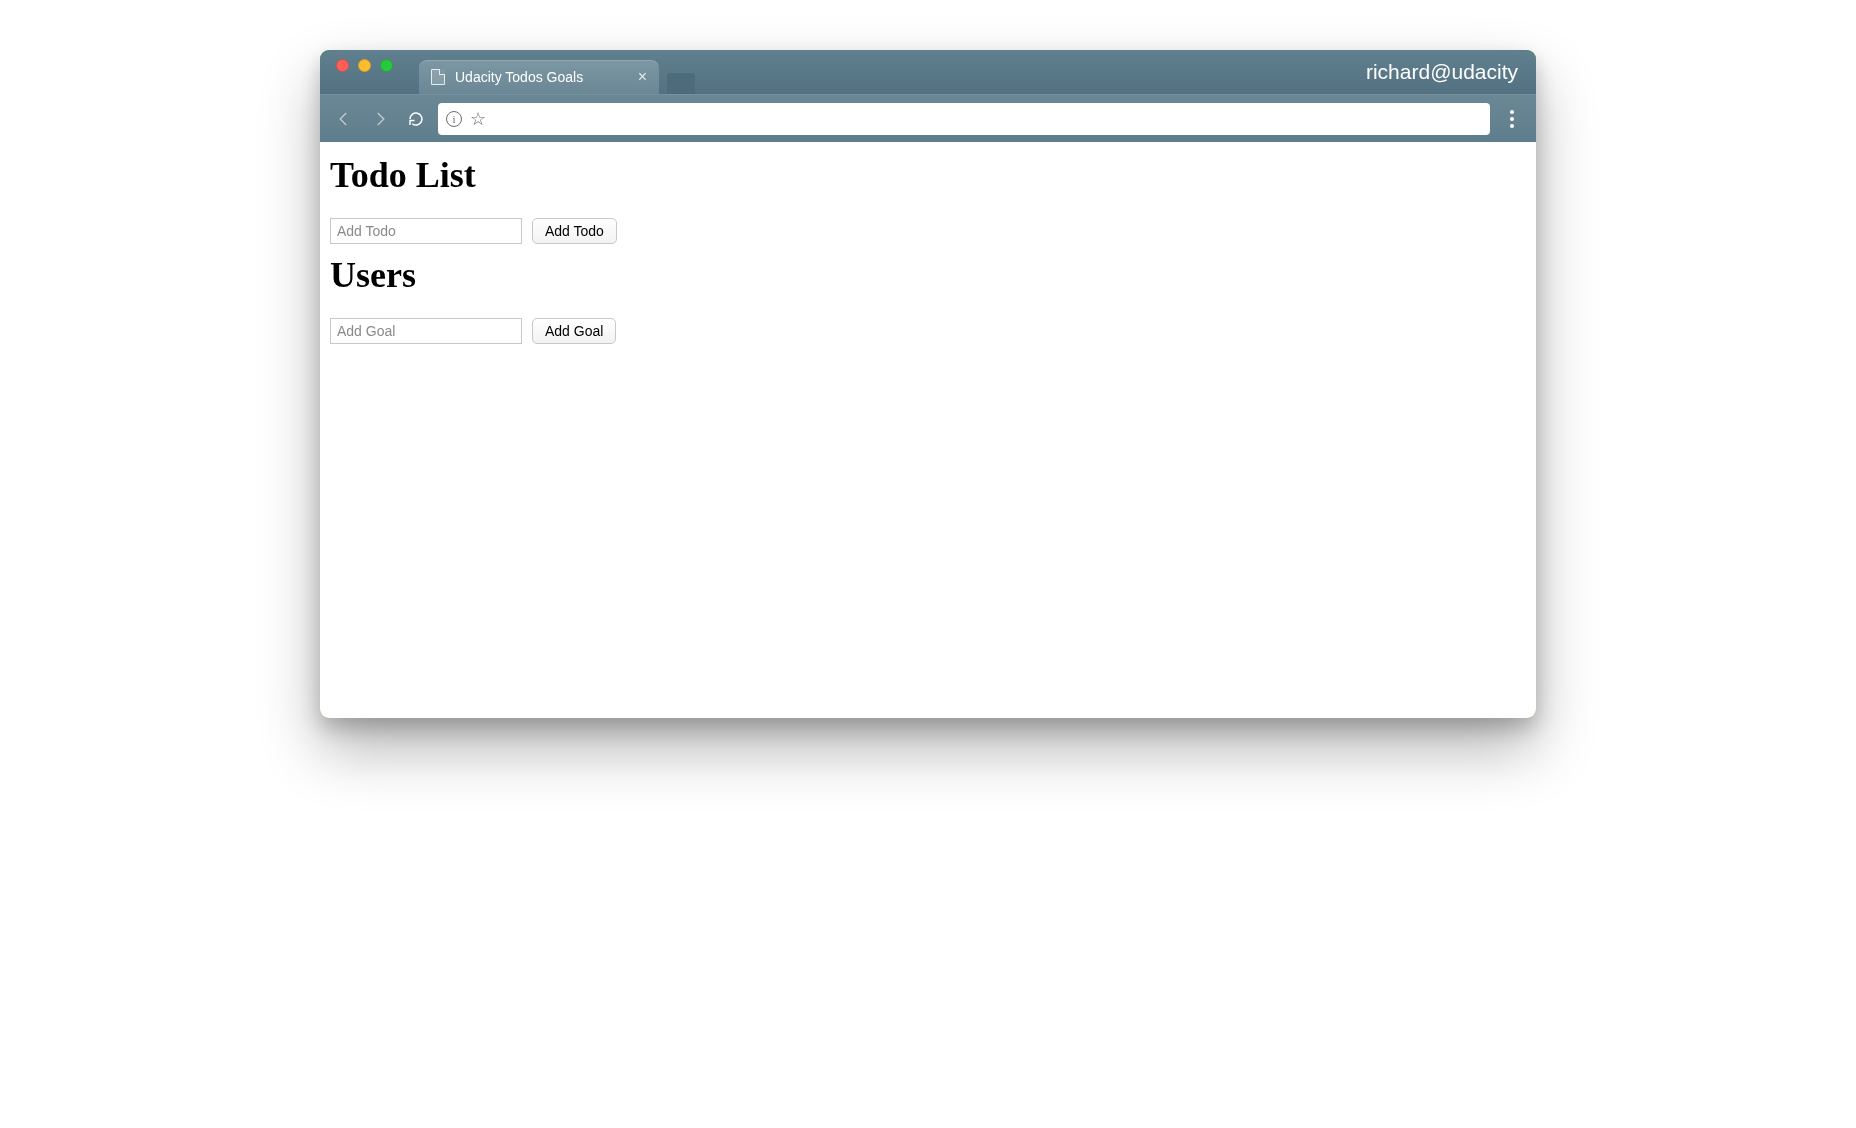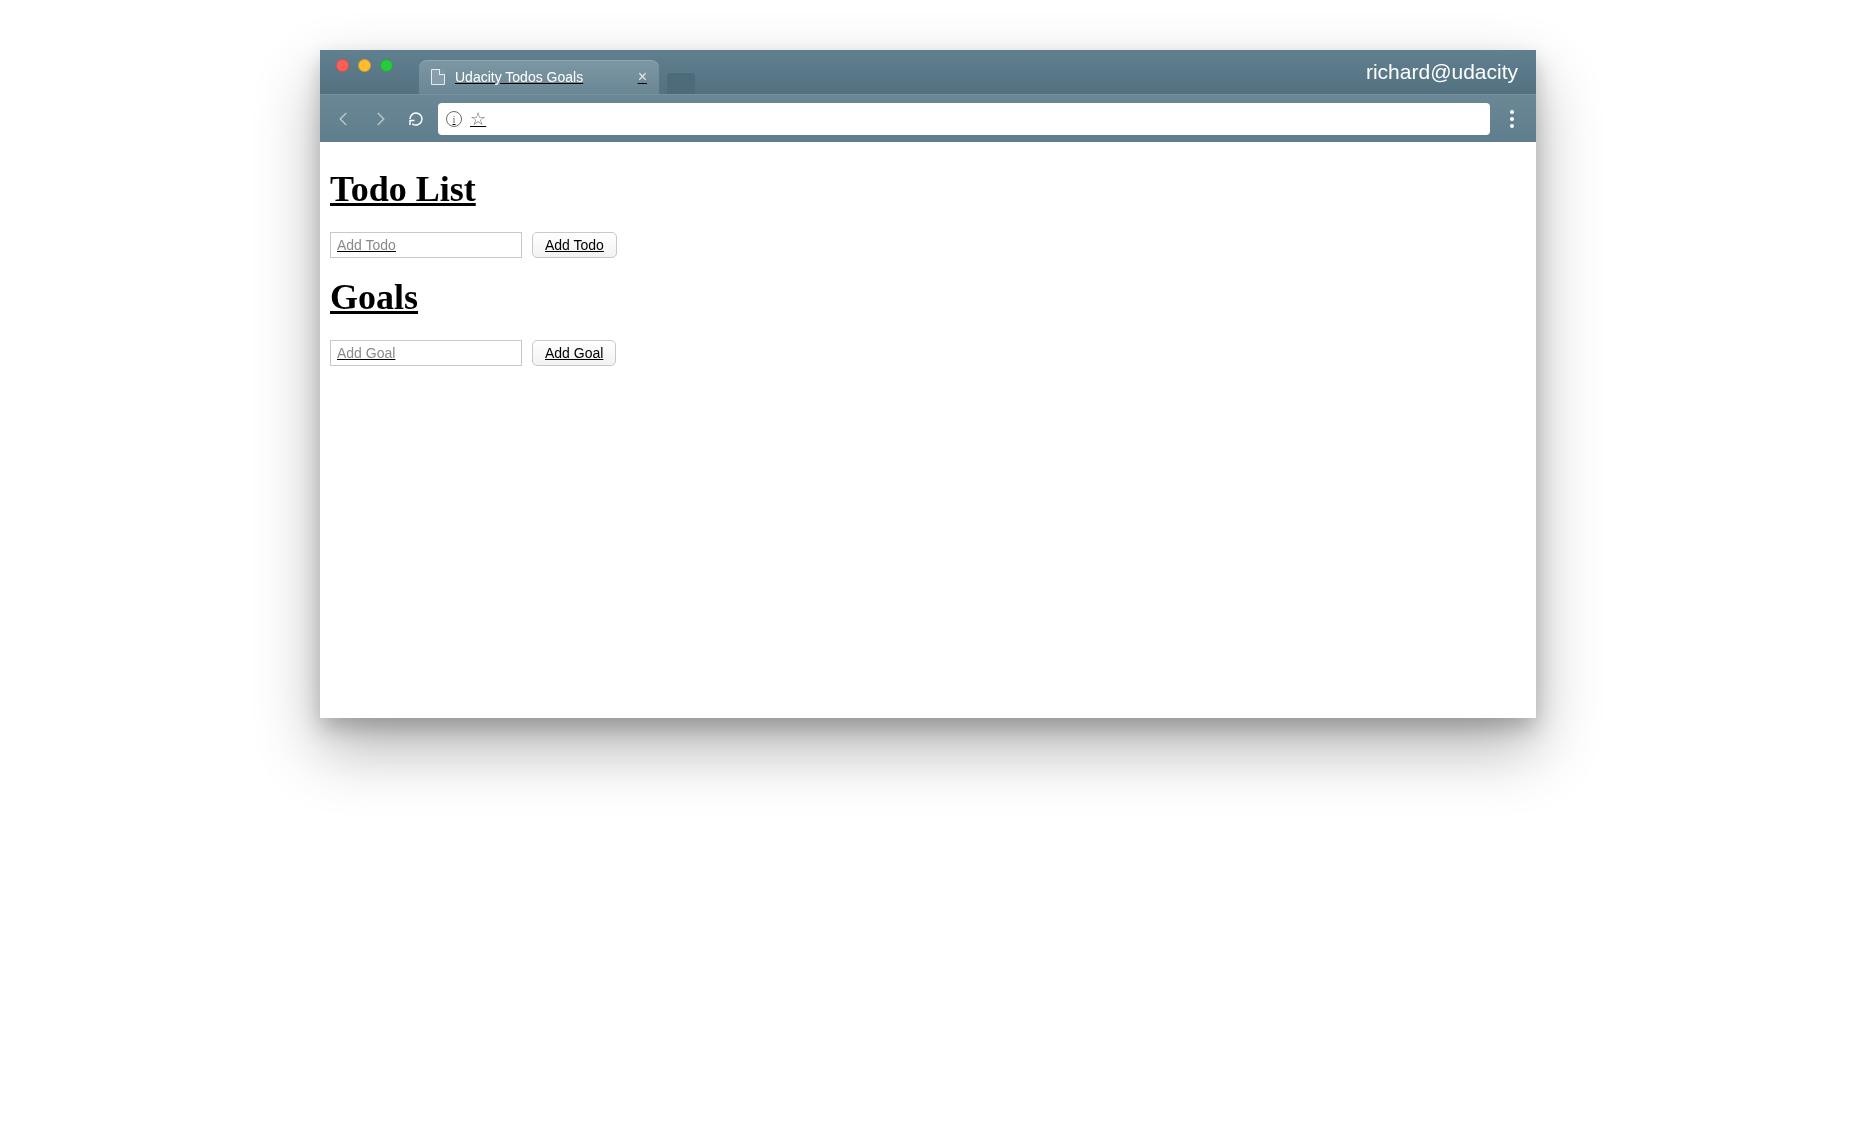--- a/index.html
+++ b/index.html
@@ -11,26 +11,25 @@
     min-height:100vh;
   }
   .stage {
     width:1856px; height:1128px;
     position:relative;
     padding-top:50px;
   }
   .browser {
     width:1216px; height:668px;
     margin:0 auto;
-    border-radius:0;
+    border-radius:9px;
     overflow:hidden;
     box-shadow: 0 30px 60px rgba(0,0,0,0.30), 0 10px 20px rgba(0,0,0,0.20);
     display:flex; flex-direction:column;
     background:#84cc16;
-    text-decoration:underline;
   }
   
   .titlebar {
     height:44px;
     background: linear-gradient(#61808f, #537180);
     display:flex; align-items:flex-end;
     padding-left:12px;
     position:relative;
   }
   .traffic-lights { display:flex; gap:9px; align-items:center; height:100%; padding-bottom:14px; padding-left:4px;}
@@ -96,21 +95,21 @@
   .omnibox .star{color:#6b6b6b; font-size:18px; cursor:pointer;}
   .menu-btn{ width:28px;height:28px;display:flex;align-items:center;justify-content:center;color:#fff; }
   .menu-dots{display:flex;flex-direction:column;gap:3px;}
   .menu-dots span{width:4px;height:4px;background:#fff;border-radius:50%;}
   
   .content{
     flex:1; background:#fff; padding:8px 10px; overflow:auto;
     font-family: "Times New Roman", Times, serif;
     color:#000;
   }
-  .content h1{ font-size:36px; margin:18px 0 22px 0; font-weight:700;}
+  .content h1{ font-size:36px; margin:4px 0 22px 0; font-weight:700;}
   .row{ display:flex; gap:10px; margin-bottom:10px;}
   .row input[type=text]{
     width:192px; height:26px;
     border:1px solid #c8c8c8;
     background:#fff;
     padding:2px 6px;
     font-size:14px;
     font-family: -apple-system, BlinkMacSystemFont, "Segoe UI", Helvetica, Arial, sans-serif;
     color:#000;
   }
@@ -177,21 +176,21 @@
       </div>
     </div>
 
     <div class="content">
       <h1>Todo List</h1>
       <div class="row">
         <input type="text" placeholder="Add Todo" style="">
         <button>Add Todo</button>
       </div>
 
-      <h1>Goals</h1>
+      <h1>Users</h1>
       <div class="row">
         <input type="text" placeholder="Add Goal" style="">
         <button>Add Goal</button>
       </div>
     </div>
 
   </div>
 </div>
 
 </body></html>

